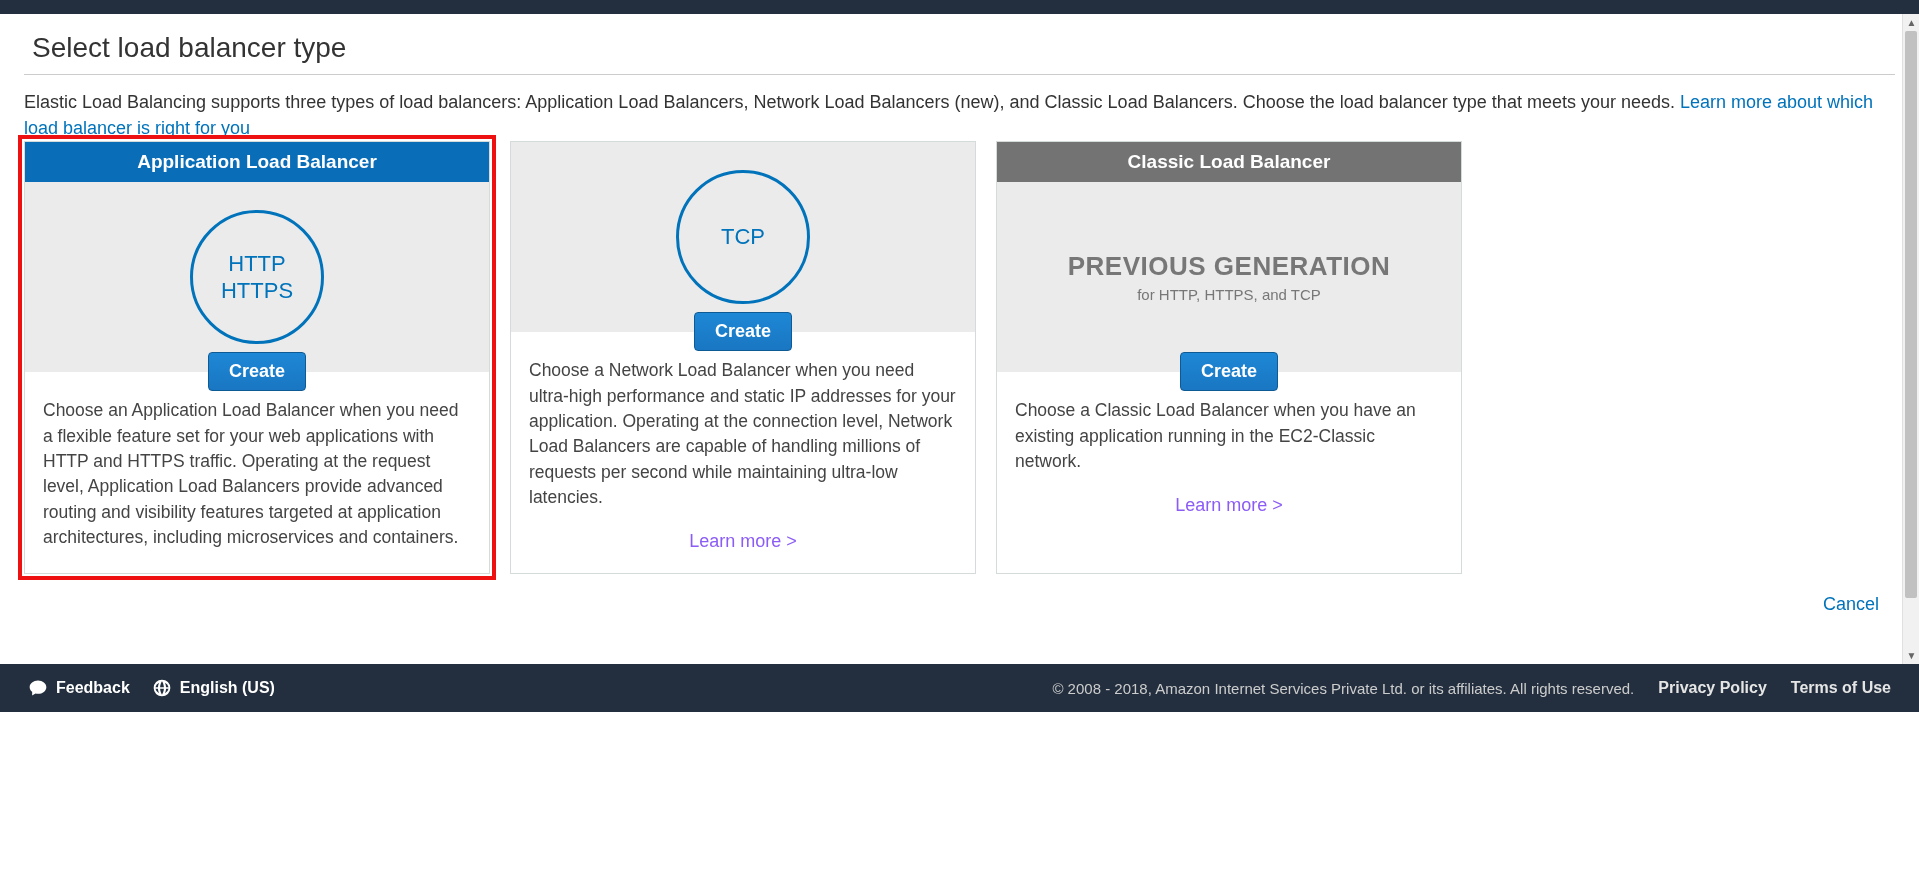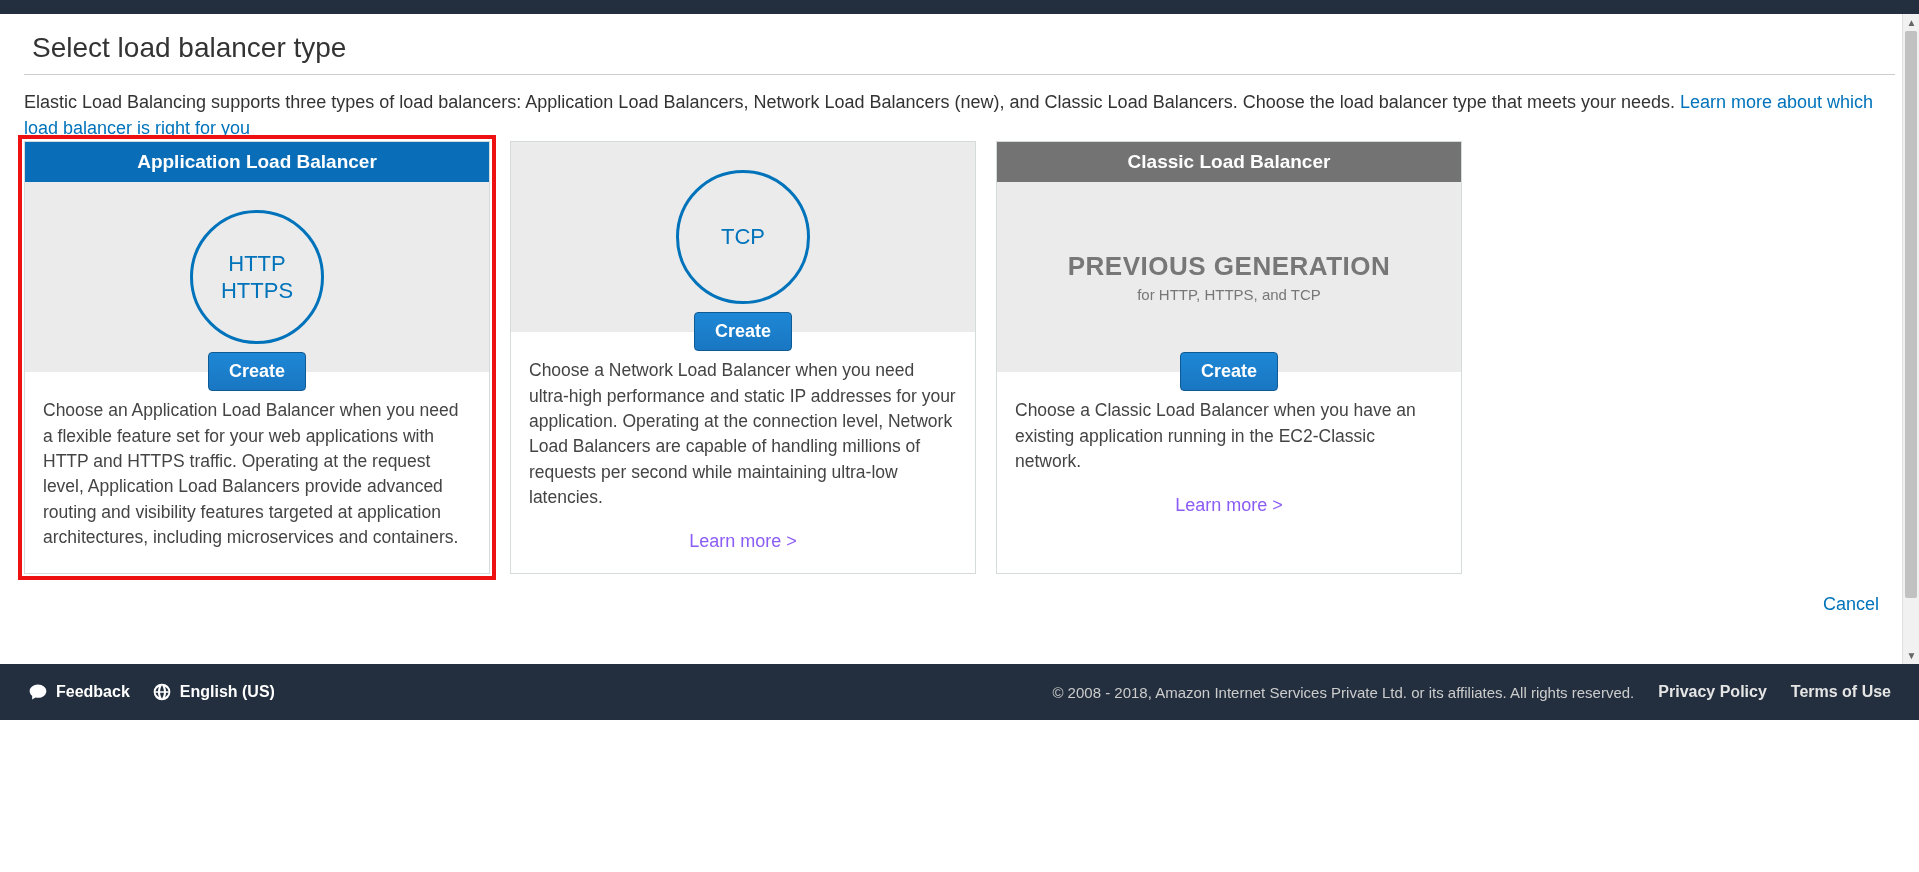--- a/index.html
+++ b/index.html
@@ -141,21 +141,21 @@
     padding: 10px 40px 18px 24px;
   }
   .cancel-link {
     color: #0073bb;
     text-decoration: none;
     font-size: 18px;
   }
   .footer {
     background: #232f3e;
     color: #fff;
-    height: 56px;
+    height: 48px;
     display: flex;
     align-items: center;
     justify-content: space-between;
     padding: 0 28px;
     font-size: 16px;
   }
   .footer-left {
     display: flex;
     align-items: center;
     gap: 22px;

